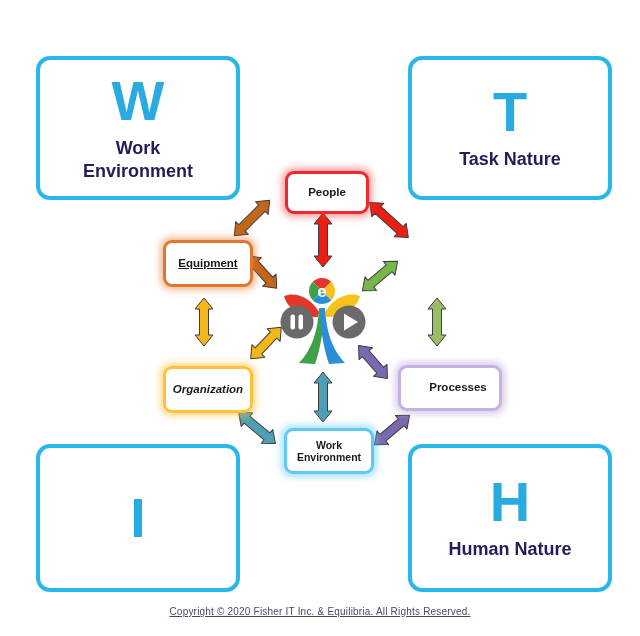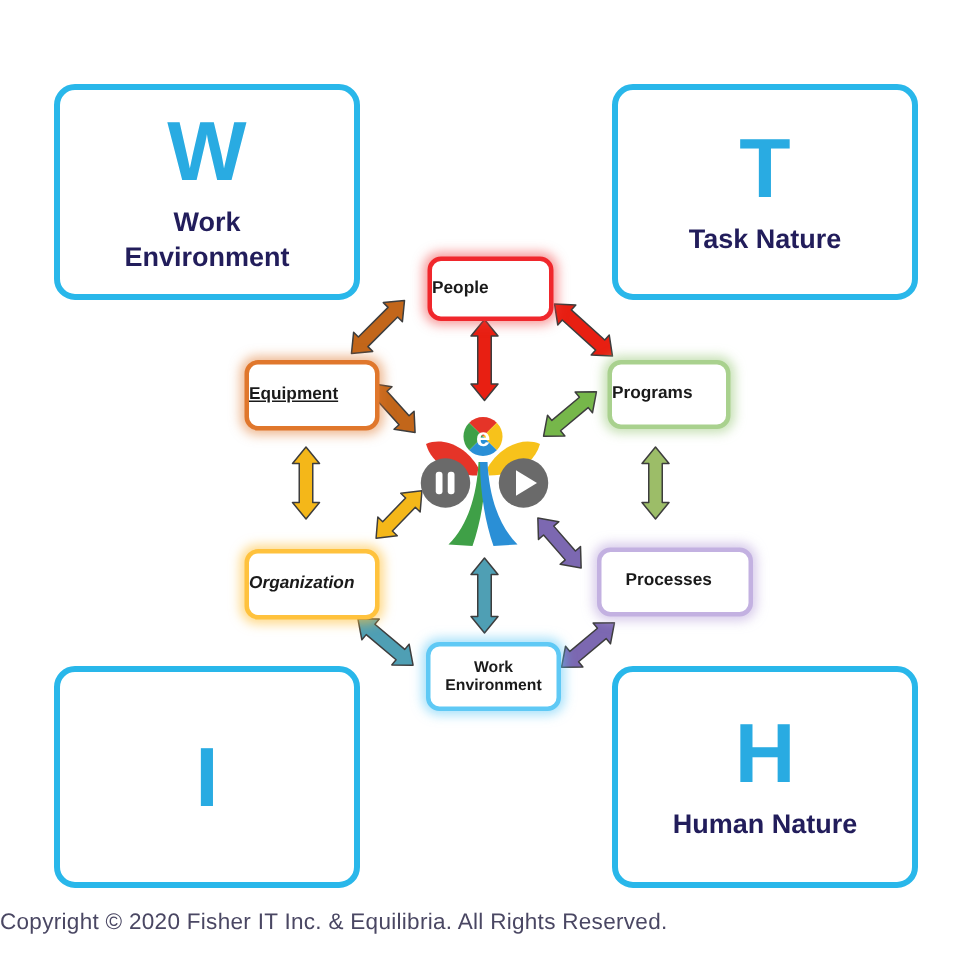--- a/index.html
+++ b/index.html
@@ -24,36 +24,36 @@
     width:150px;
   }
   .card-w{left:36px;top:56px;}
   .card-t{left:408px;top:56px;}
   .card-i{left:36px;top:444px;height:140px;}
   .card-h{left:408px;top:444px;height:140px;}
 
   
   .node{
     position:absolute;background:#ffffff;border:3px solid #ccc;border-radius:9px;
-    display:flex;align-items:center;justify-content:flex-start;text-align:center;
+    display:flex;align-items:center;justify-content:center;text-align:center;
     color:#1a1a1a;font-size:11.5px;font-weight:bold;line-height:1.15;
   }
   .node-people{left:285px;top:171px;width:78px;height:37px;}
   .node-equipment{left:163px;top:240px;width:84px;height:41px;}
   .node-programs{left:405px;top:240px;width:76px;height:40px;}
   .node-organization{left:163px;top:366px;width:84px;height:41px;font-style:italic;}
   .node-processes{left:398px;top:365px;width:82px;height:40px;padding-left:16px;}
   .node-work_environment{left:284px;top:428px;width:84px;height:40px;font-size:10.5px;}
 
   .diagram-svg{position:absolute;left:0;top:0;width:640px;height:636px;}
 
   
   .footer{
-    position:absolute;left:0;right:0;top:606px;text-align:left;
-    color:#4a4763;font-size:15px;letter-spacing:.2px;
+    position:absolute;left:0;right:0;top:606px;text-align:center;
+    color:#4a4763;font-size:10px;letter-spacing:.2px;text-decoration:underline;
   }
 </style>
 </head>
 <body>
 
 <div class="canvas">
 
   <svg class="diagram-svg" viewBox="0 0 640 636">
     <g id="arrow-layer">
         <polygon points="-27,0 -16,-9 -16,-4.5 16,-4.5 16,-9 27,0 16,9 16,4.5 -16,4.5 -16,9" transform="translate(323,240) rotate(90)" fill="#e81f12" stroke="#3d3d3d" stroke-width="1" stroke-linejoin="round"></polygon>
@@ -114,23 +114,20 @@
     <div class="big-letter">H</div>
     <div class="corner-label">Human Nature</div>
   </div>
 
   <div class="node node-people" style="border-color: rgb(240, 39, 44); box-shadow: rgba(242, 60, 60, 0.5) 0px 0px 7px 2.5px;">
     <span>People</span>
   </div>
   <div class="node node-equipment" style="border-color: rgb(224, 119, 44); box-shadow: rgba(224, 119, 44, 0.5) 0px 0px 7px 2.5px; text-decoration: underline;">
     <span>Equipment</span>
   </div>
-  <div class="node node-programs" style="border-color: rgb(169, 209, 142); box-shadow: rgba(169, 209, 142, 0.65) 0px 0px 7px 2.5px;">
-    <span>Programs</span>
-  </div>
   <div class="node node-organization" style="border-color: rgb(255, 194, 61); box-shadow: rgba(255, 194, 61, 0.6) 0px 0px 7px 2.5px;">
     <span>Organization</span>
   </div>
   <div class="node node-processes" style="border-color: rgb(195, 177, 225); box-shadow: rgba(195, 177, 225, 0.65) 0px 0px 7px 2.5px;">
     <span>Processes</span>
   </div>
   <div class="node node-work_environment" style="border-color: rgb(95, 201, 245); box-shadow: rgba(95, 201, 245, 0.55) 0px 0px 7px 2.5px;">
     <span>Work Environment</span>
   </div>
 

